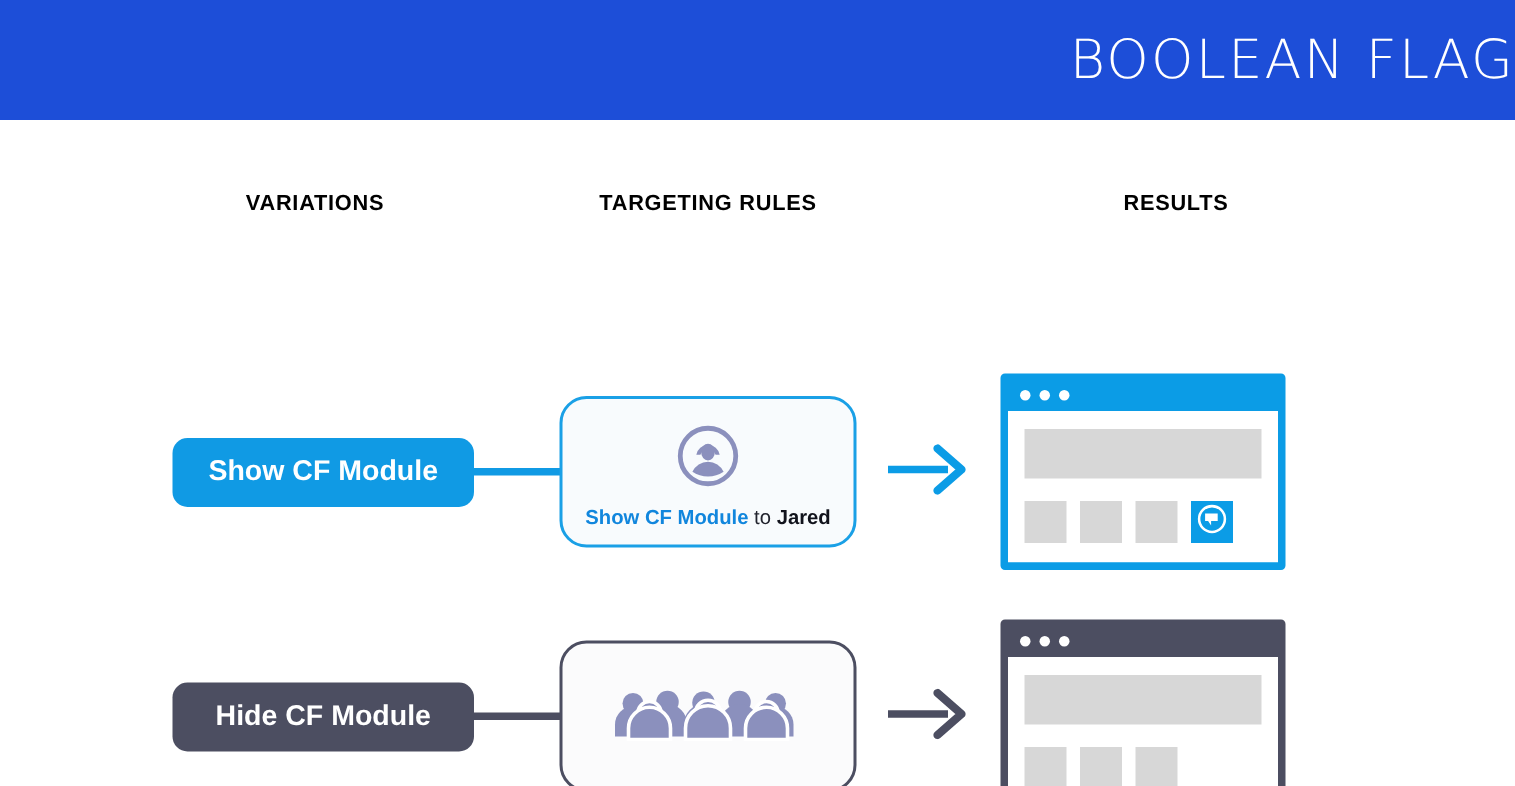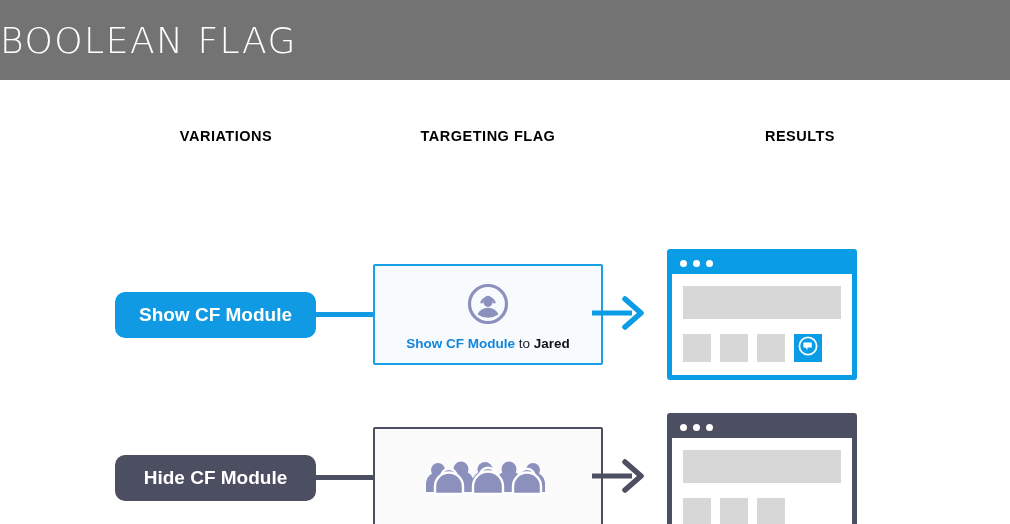--- a/index.html
+++ b/index.html
@@ -11,24 +11,24 @@
     height: 524px;
     background: #ffffff;
     font-family: "Liberation Sans", sans-serif;
     overflow: hidden;
   }
 
   
   .header-banner {
     width: 1010px;
     height: 80px;
-    background: #737373;
-    display: flex;
-    align-items: center;
-    justify-content: flex-start;
+    background: #1d4ed8;
+    display: flex;
+    align-items: center;
+    justify-content: flex-end;
     box-sizing: border-box;
   }
   .header-title {
     color: #ffffff;
     font-size: 36px;
     font-weight: 300;
     letter-spacing: 1.5px;
     font-family: "DejaVu Sans", sans-serif;
     white-space: nowrap;
   }
@@ -44,21 +44,20 @@
   
   .col-heading {
     position: absolute;
     font-size: 14.5px;
     font-weight: bold;
     color: #000000;
     letter-spacing: 0.5px;
     text-align: center;
     white-space: nowrap;
     transform: translateX(-50%);
-    margin-left: 16px;
   }
   #hd-variations { left: 210px; top: 48px; }
   #hd-targeting  { left: 472px; top: 48px; }
   #hd-results    { left: 784px; top: 48px; }
 
   
   .pill {
     position: absolute;
     height: 46px;
     width: 201px;
@@ -79,22 +78,22 @@
   .connector {
     position: absolute;
     height: 5px;
   }
   #conn-top    { left: 316px; top: 232px; width: 60px; background: #109ae4; }
   #conn-bottom { left: 316px; top: 395px; width: 60px; background: #4c4e61; }
 
   
   .rule-card {
     position: absolute;
-    width: 230px;
-    border-radius: 2px;
+    width: 198px;
+    border-radius: 18px;
     box-sizing: border-box;
     display: flex;
     flex-direction: column;
     align-items: center;
     justify-content: center;
   }
   #card-show {
     left: 373px; top: 184px; height: 101px;
     background: #f8fbfd;
     border: 2px solid #1aa0e6;
@@ -194,21 +193,21 @@
 </head>
 <body>
 
 <div class="header-banner">
   <div class="header-title">BOOLEAN FLAG</div>
 </div>
 
 <div class="canvas">
 
   <div class="col-heading" id="hd-variations">VARIATIONS</div>
-  <div class="col-heading" id="hd-targeting">TARGETING FLAG</div>
+  <div class="col-heading" id="hd-targeting">TARGETING RULES</div>
   <div class="col-heading" id="hd-results">RESULTS</div>
 
   <div class="pill" id="pill-show">
     <span>Show CF Module</span>
   </div>
 
   <div class="connector" id="conn-top"></div>
 
   <div class="rule-card" id="card-show">
     <span class="icon-person">

